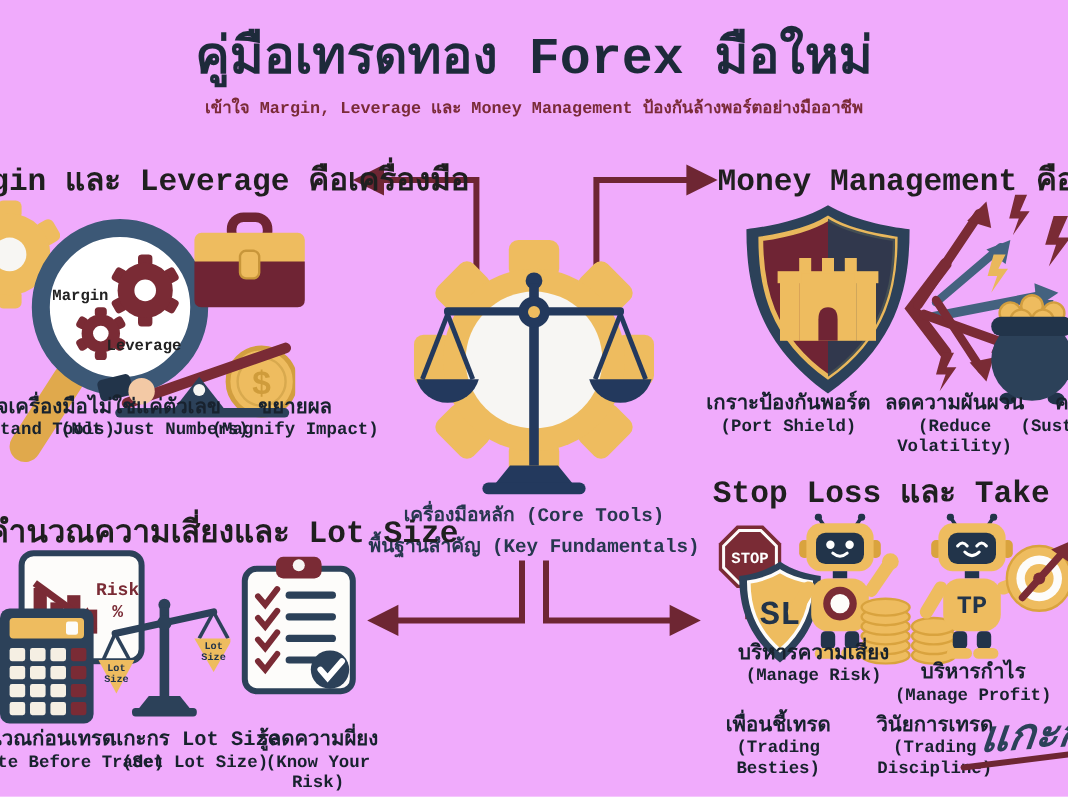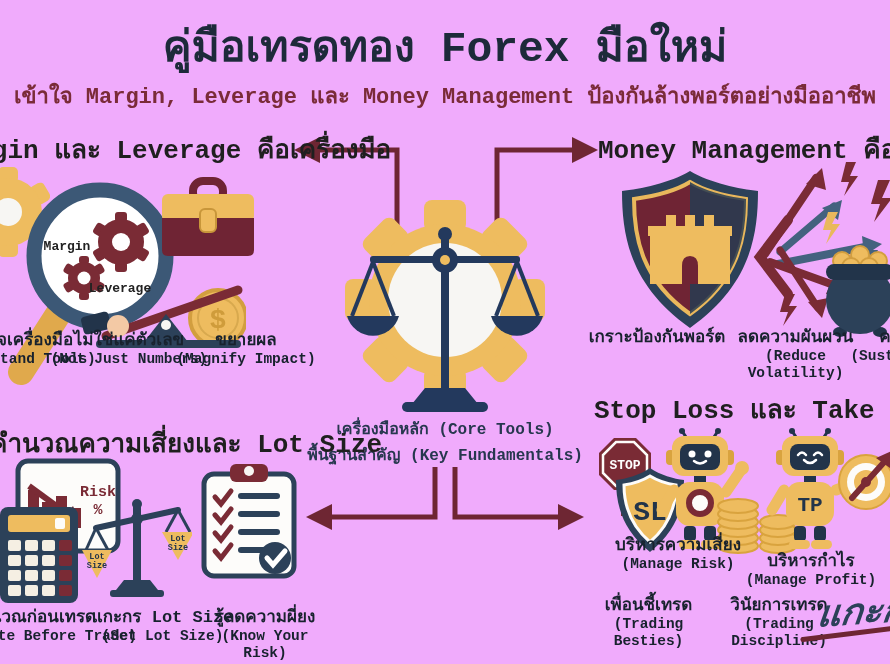--- a/index.html
+++ b/index.html
@@ -3,21 +3,21 @@
 <meta charset="utf-8">
 <style>
   html,body{margin:0;padding:0;}
   .canvas{
     position:relative;width:890px;height:664px;background:#f0abfc;overflow:hidden;
     font-family:Liberation Mono, monospace;color:#1c2733;
   }
   .title{position:absolute;top:12px;left:0;width:100%;text-align:center;
     font-size:43px;font-weight:800;color:#1d2a3a;}
   .subtitle{position:absolute;top:78px;left:0;width:100%;text-align:center;
-    font-size:22px;font-weight:700;color:#7a2b38;}
+    font-size:14px;font-weight:700;color:#7a2b38;}
   .sec-head{position:absolute;font-size:26px;font-weight:800;color:#1f1f1f;white-space:nowrap;}
   .sec-head.tl{left:-55px;top:128px;}
   .sec-head.tr{left:598px;top:128px;}
   .sec-head.bl{left:-10px;top:422px;}
   .sec-head.br{left:594px;top:388px;}
   .center-cap{position:absolute;width:320px;left:285px;text-align:center;
     font-size:16px;font-weight:800;color:#27374f;white-space:nowrap;}
   .center-cap.l1{top:416px;}
   .center-cap.l2{top:442px;}
   .label{position:absolute;text-align:center;font-weight:700;color:#18222e;line-height:1.18;}
@@ -233,20 +233,21 @@
       <circle cx="53" cy="29" r="9"></circle>
     </g>
     <ellipse cx="24" cy="94" rx="7" ry="5" fill="#22344a"></ellipse>
     <ellipse cx="64" cy="94" rx="7" ry="5" fill="#22344a"></ellipse>
     <circle cx="44" cy="62" r="34" fill="#2c4159"></circle>
     <rect x="10" y="26" width="68" height="16" rx="8" fill="#22344a"></rect>
   </svg>
 
   <div class="label" style="left:578px;top:328px;width:158px;">
     <div class="th">เกราะป้องกันพอร์ต</div>
+    <div class="en">(Port Shield)</div>
   </div>
   <div class="label" style="left:676px;top:328px;width:155px;margin-left:42px;">
     <div class="th">ลดความผันผวน</div>
     <div class="en">(Reduce Volatility)</div>
   </div>
   <div class="label" style="left:840px;top:328px;width:160px;">
     <div class="th">ความยั่งยืน</div>
     <div class="en">(Sustainability)</div>
   </div>
 

